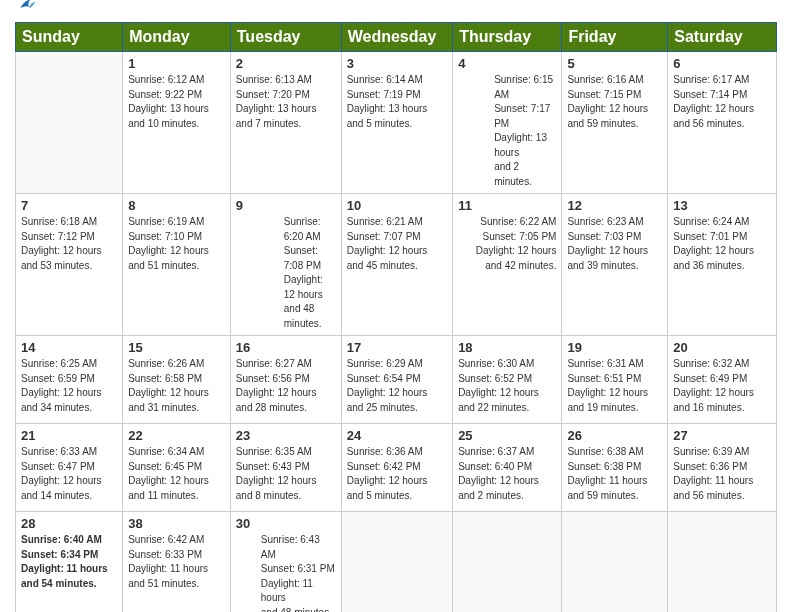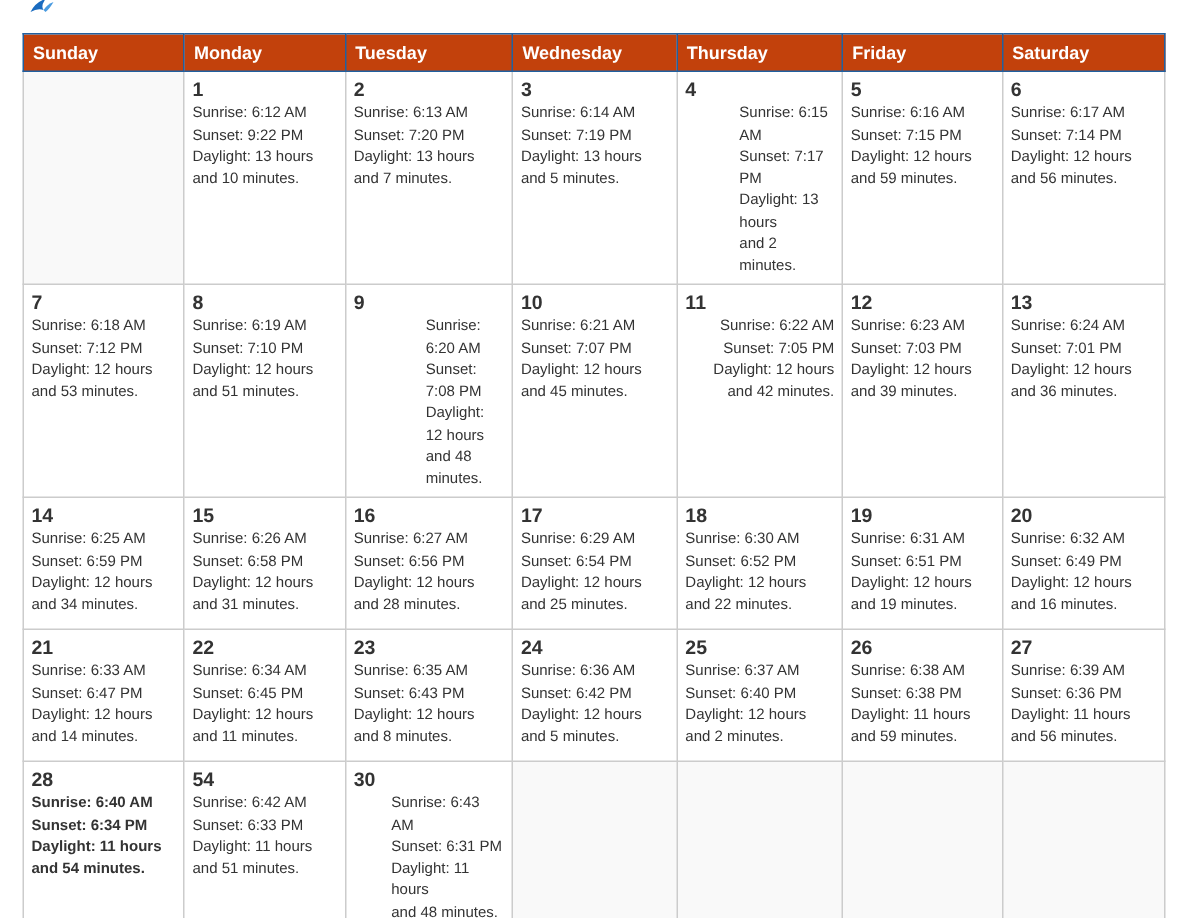--- a/index.html
+++ b/index.html
@@ -51,23 +51,23 @@
     .location {
       font-size: 14px;
       color: #555;
     }
     .calendar {
       width: 100%;
       border-collapse: collapse;
       border: 1px solid #ccc;
     }
     .calendar th {
-      background-color: #c2410c;
+      background-color: #4d7c0f;
       color: #fff;
-      font-size: 12px;
+      font-size: 16px;
       font-weight: bold;
       padding: 5px 6px;
       text-align: left;
       border: 1px solid #2060a0;
     }
     .calendar td {
       vertical-align: top;
       border: 1px solid #ccc;
       padding: 4px 5px;
       width: 113px;
@@ -328,21 +328,21 @@
         </tr>
         <tr>
           <td>
             <span class="day-number">28</span>
             <div class="day-info" style="white-space: pre-line; font-weight: bold;">Sunrise: 6:40 AM
 Sunset: 6:34 PM
 Daylight: 11 hours
 and 54 minutes.</div>
           </td>
           <td>
-            <span class="day-number">54</span>
+            <span class="day-number">38</span>
             <div class="day-info" style="white-space: pre-line;">Sunrise: 6:42 AM
 Sunset: 6:33 PM
 Daylight: 11 hours
 and 51 minutes.</div>
           </td>
           <td>
             <span class="day-number">30</span>
             <div class="day-info" style="white-space: pre-line; margin-left: 25px;">Sunrise: 6:43 AM
 Sunset: 6:31 PM
 Daylight: 11 hours

